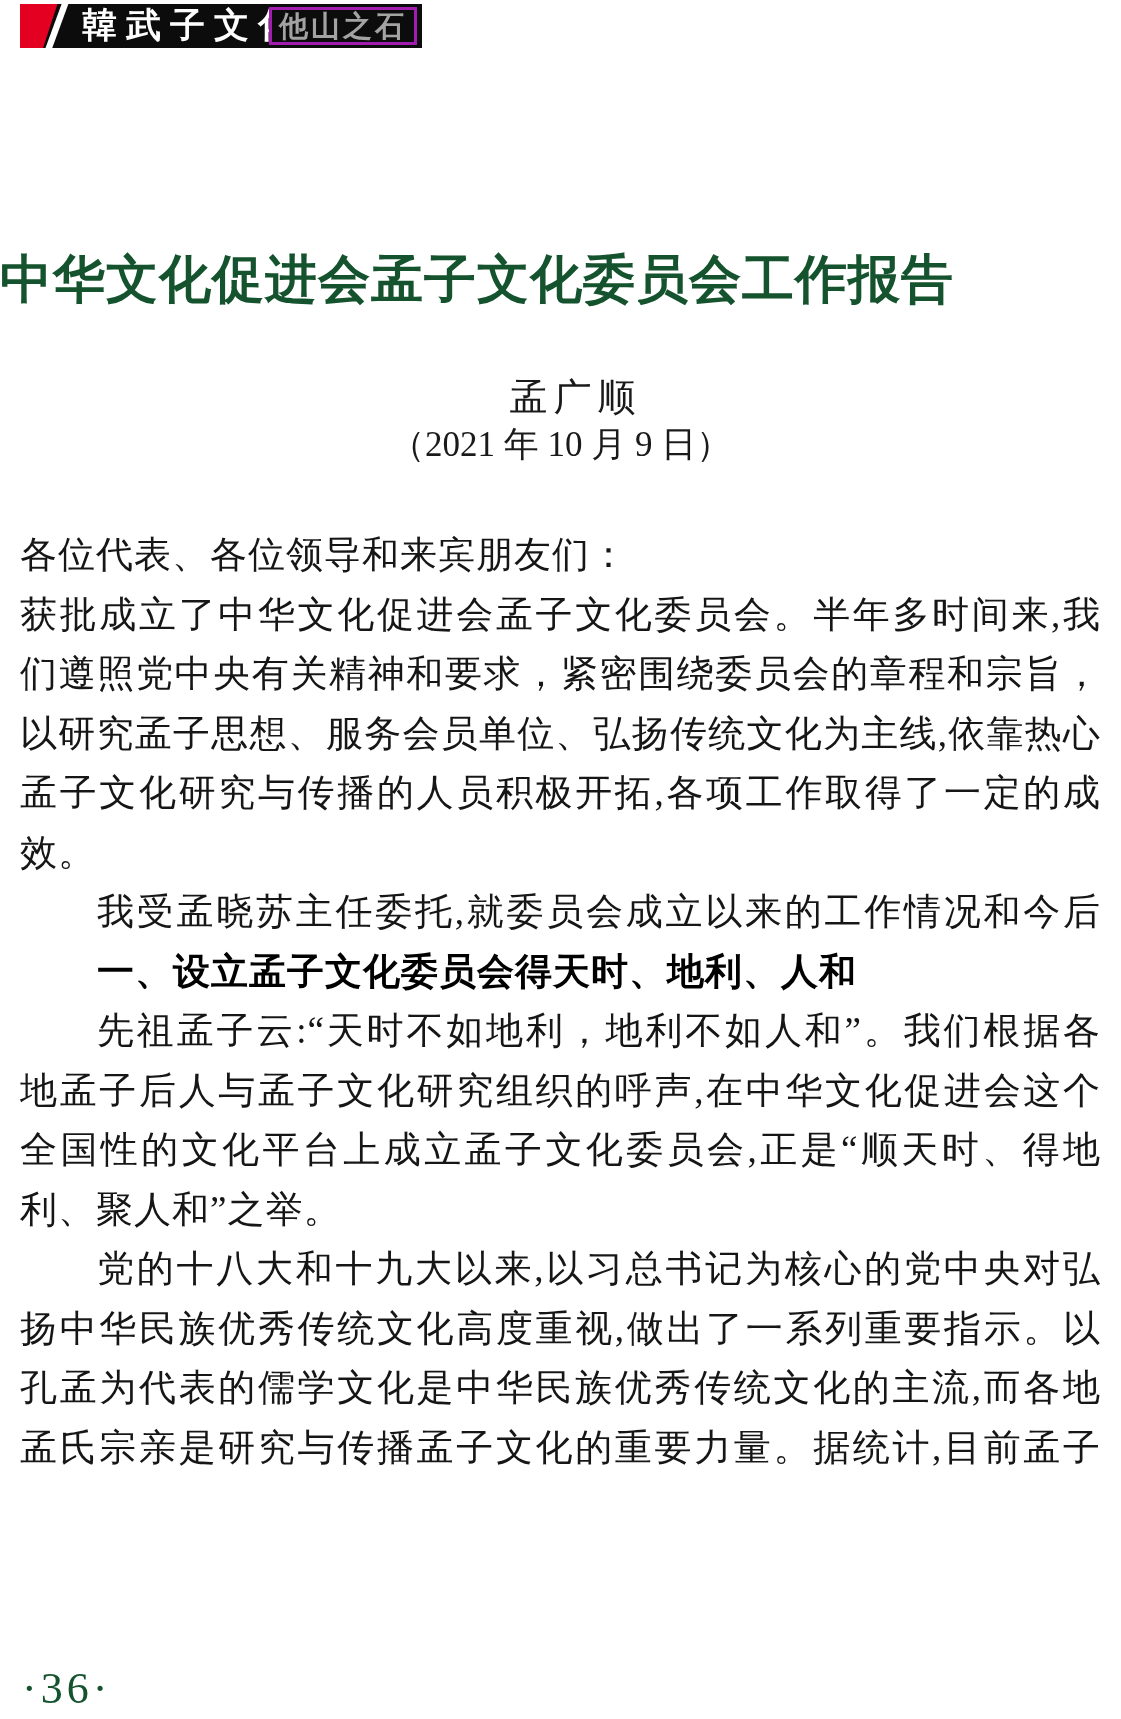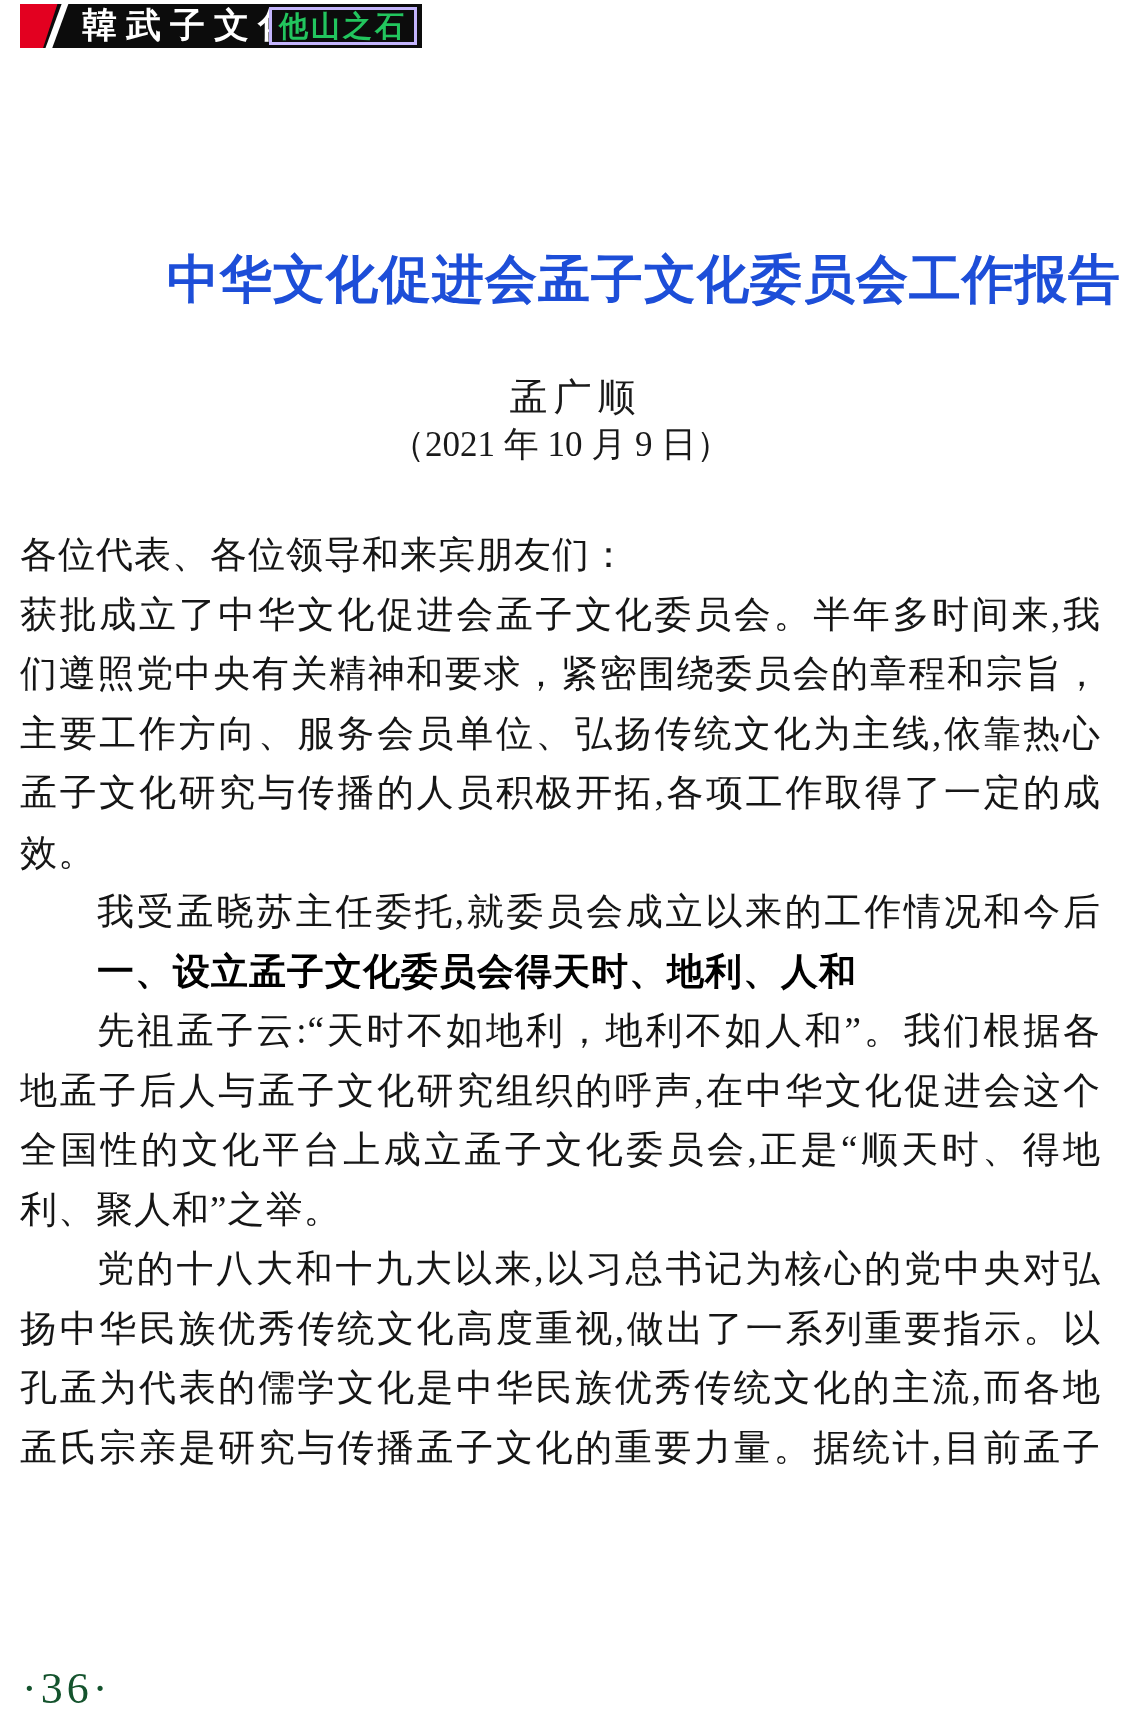--- a/index.html
+++ b/index.html
@@ -40,41 +40,41 @@
     color: #ffffff;
     font-size: 35px;
     font-weight: bold;
     letter-spacing: 9px;
     font-family: "Liberation Serif", "DejaVu Serif", serif;
     white-space: nowrap;
   }
   .banner .badge {
     position: absolute; right: 5px; top: 50%;
     transform: translateY(-50%);
-    border: 3px solid #c4b5fd;
+    border: 3px solid #a21caf;
     background: #0c0c0c;
-    color: #22c55e;
+    color: #a3a3a3;
     font-family: "Liberation Sans", "DejaVu Sans", sans-serif;
     font-weight: 900;
     font-size: 29px;
     line-height: 30px;
     padding: 1px 7px;
     letter-spacing: 3px;
     white-space: nowrap;
   }
 
   
   .doc-title {
     position: absolute;
     left: 0; top: 245px;
     width: 100%;
-    text-align: right;
+    text-align: left;
     font-size: 52px;
     font-weight: bold;
-    color: #1d4ed8;
+    color: #14532d;
     letter-spacing: 1px;
     white-space: nowrap;
   }
   .doc-author {
     position: absolute;
     left: 0; top: 372px;
     width: 100%;
     text-align: center;
     font-size: 38px;
     color: #1a1a1a;
@@ -132,21 +132,21 @@
   </header>
 
   <h1 class="doc-title">中华文化促进会孟子文化委员会工作报告</h1>
   <div class="doc-author">孟广顺</div>
   <div class="doc-date">（2021 年 10 月 9 日）</div>
 
   <div class="body-text">
     <div class="l end">各位代表、各位领导和来宾朋友们：</div>
     <div class="l jst">获批成立了中华文化促进会孟子文化委员会。半年多时间来,我</div>
     <div class="l jst">们遵照党中央有关精神和要求，紧密围绕委员会的章程和宗旨，</div>
-    <div class="l jst">主要工作方向、服务会员单位、弘扬传统文化为主线,依靠热心</div>
+    <div class="l jst">以研究孟子思想、服务会员单位、弘扬传统文化为主线,依靠热心</div>
     <div class="l jst">孟子文化研究与传播的人员积极开拓,各项工作取得了一定的成</div>
     <div class="l end">效。</div>
     <div class="l jst ind">我受孟晓苏主任委托,就委员会成立以来的工作情况和今后</div>
     <div class="l end ind head">一、设立孟子文化委员会得天时、地利、人和</div>
     <div class="l jst ind">先祖孟子云:“天时不如地利，地利不如人和”。我们根据各</div>
     <div class="l jst">地孟子后人与孟子文化研究组织的呼声,在中华文化促进会这个</div>
     <div class="l jst">全国性的文化平台上成立孟子文化委员会,正是“顺天时、得地</div>
     <div class="l end">利、聚人和”之举。</div>
     <div class="l jst ind">党的十八大和十九大以来,以习总书记为核心的党中央对弘</div>
     <div class="l jst">扬中华民族优秀传统文化高度重视,做出了一系列重要指示。以</div>

